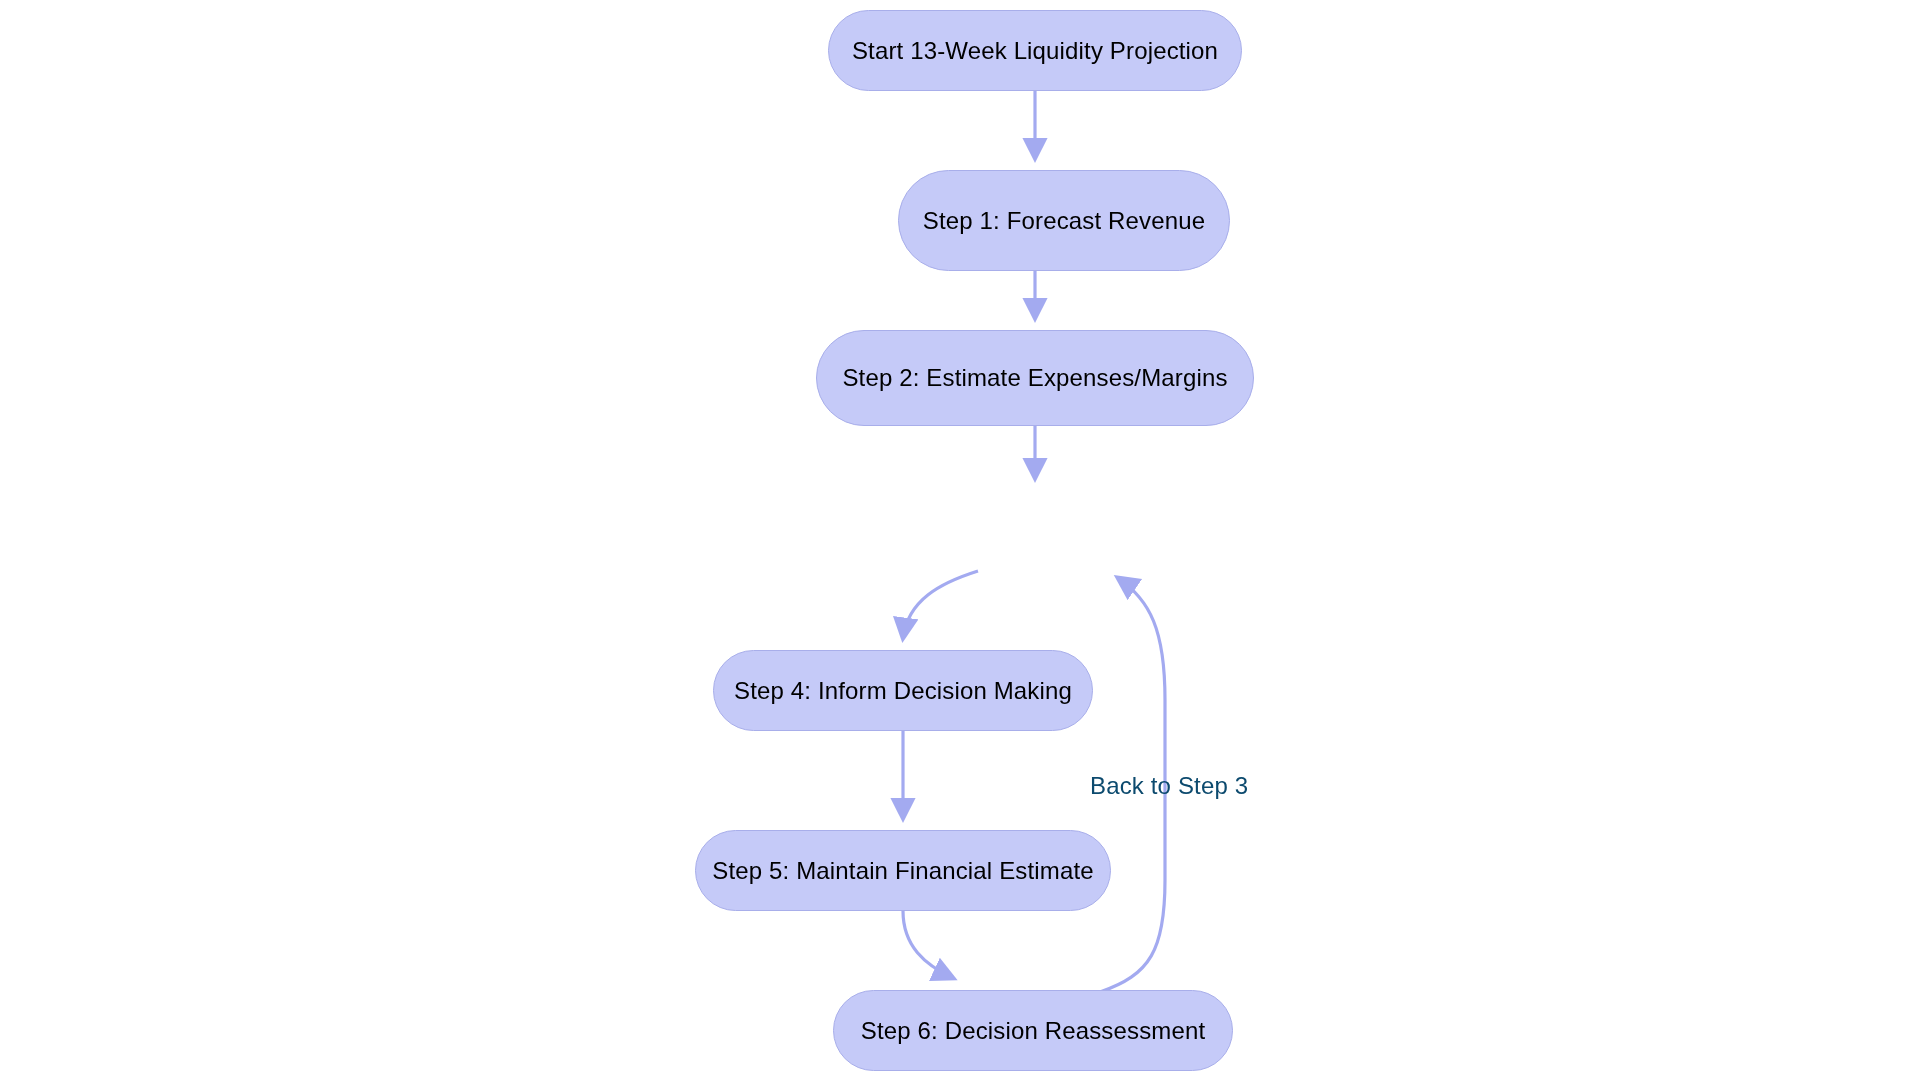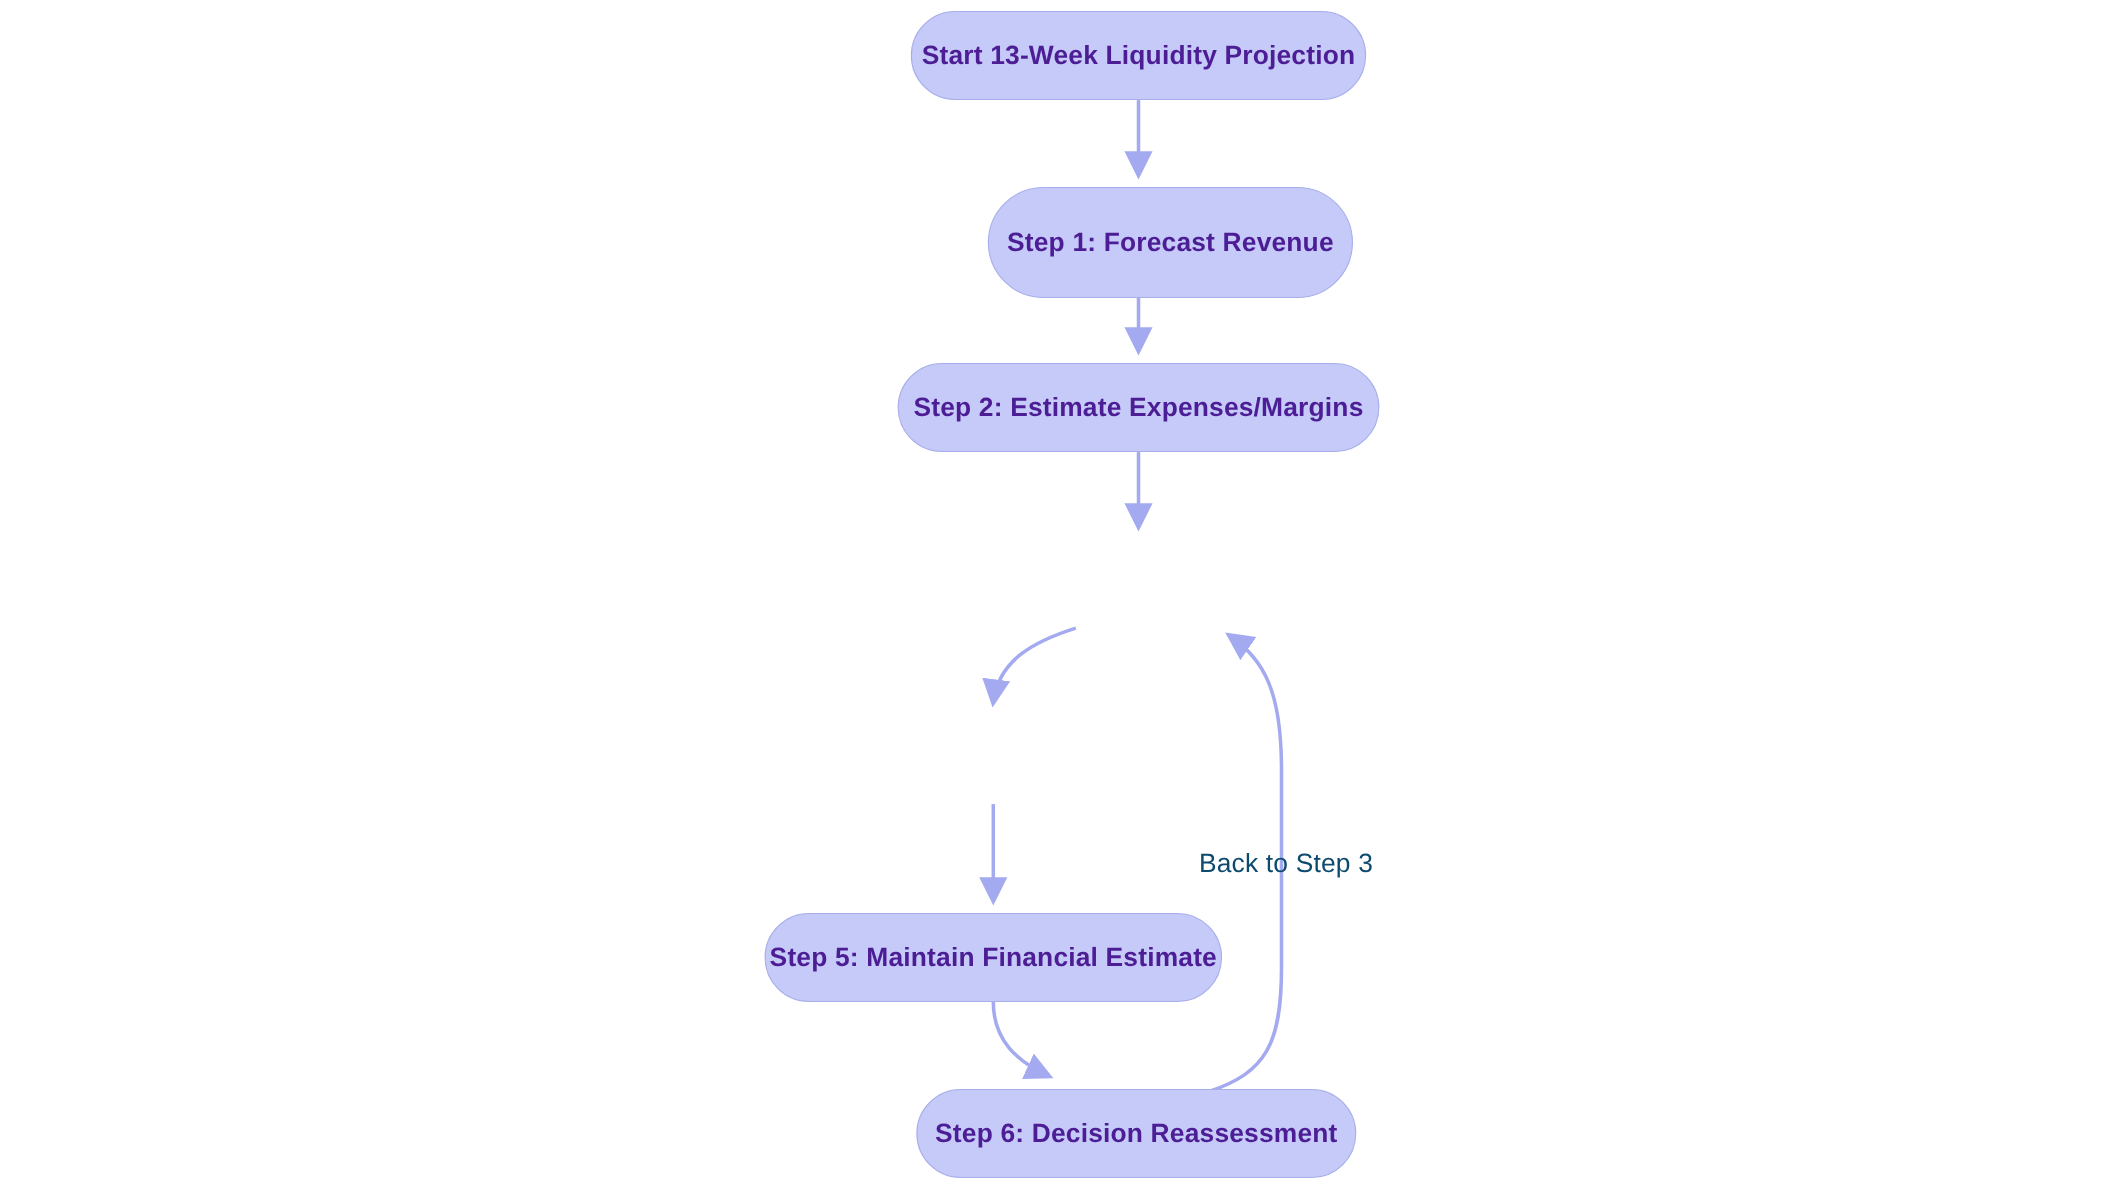--- a/index.html
+++ b/index.html
@@ -30,23 +30,23 @@
   }
   .node {
     position: absolute;
     box-sizing: border-box;
     display: flex;
     align-items: center;
     justify-content: center;
     background: #c5caf8;
     border: 1.3px solid #a8aeea;
     border-radius: 999px;
-    color: #4c1d95;
+    color: #000000;
     font-size: 24px;
-    font-weight: 700;
+    font-weight: 400;
     letter-spacing: 0.15px;
     white-space: nowrap;
     text-align: center;
   }
   .node-label {
     display: block;
     line-height: 1;
   }
   .edge-label {
     position: absolute;
@@ -102,25 +102,28 @@
   </svg>
 
   <div class="node" style="left:828px; top:10px; width:414px; height:81px;">
     <span class="node-label">Start 13-Week Liquidity Projection</span>
   </div>
 
   <div class="node" style="left:898px; top:170px; width:332px; height:101px;">
     <span class="node-label">Step 1: Forecast Revenue</span>
   </div>
 
-  <div class="node" style="left:816px; top:330px; width:438px; height:81px;">
+  <div class="node" style="left:816px; top:330px; width:438px; height:96px;">
     <span class="node-label">Step 2: Estimate Expenses/Margins</span>
   </div>
 
 
+  <div class="node" style="left:713px; top:650px; width:380px; height:81px;">
+    <span class="node-label">Step 4: Inform Decision Making</span>
+  </div>
 
   <div class="node" style="left:695px; top:830px; width:416px; height:81px;">
     <span class="node-label">Step 5: Maintain Financial Estimate</span>
   </div>
 
   <div class="node" style="left:833px; top:990px; width:400px; height:81px;">
     <span class="node-label">Step 6: Decision Reassessment</span>
   </div>
 
   <div class="edge-label" style="left:1090px; top:772px;">Back to Step 3</div>

